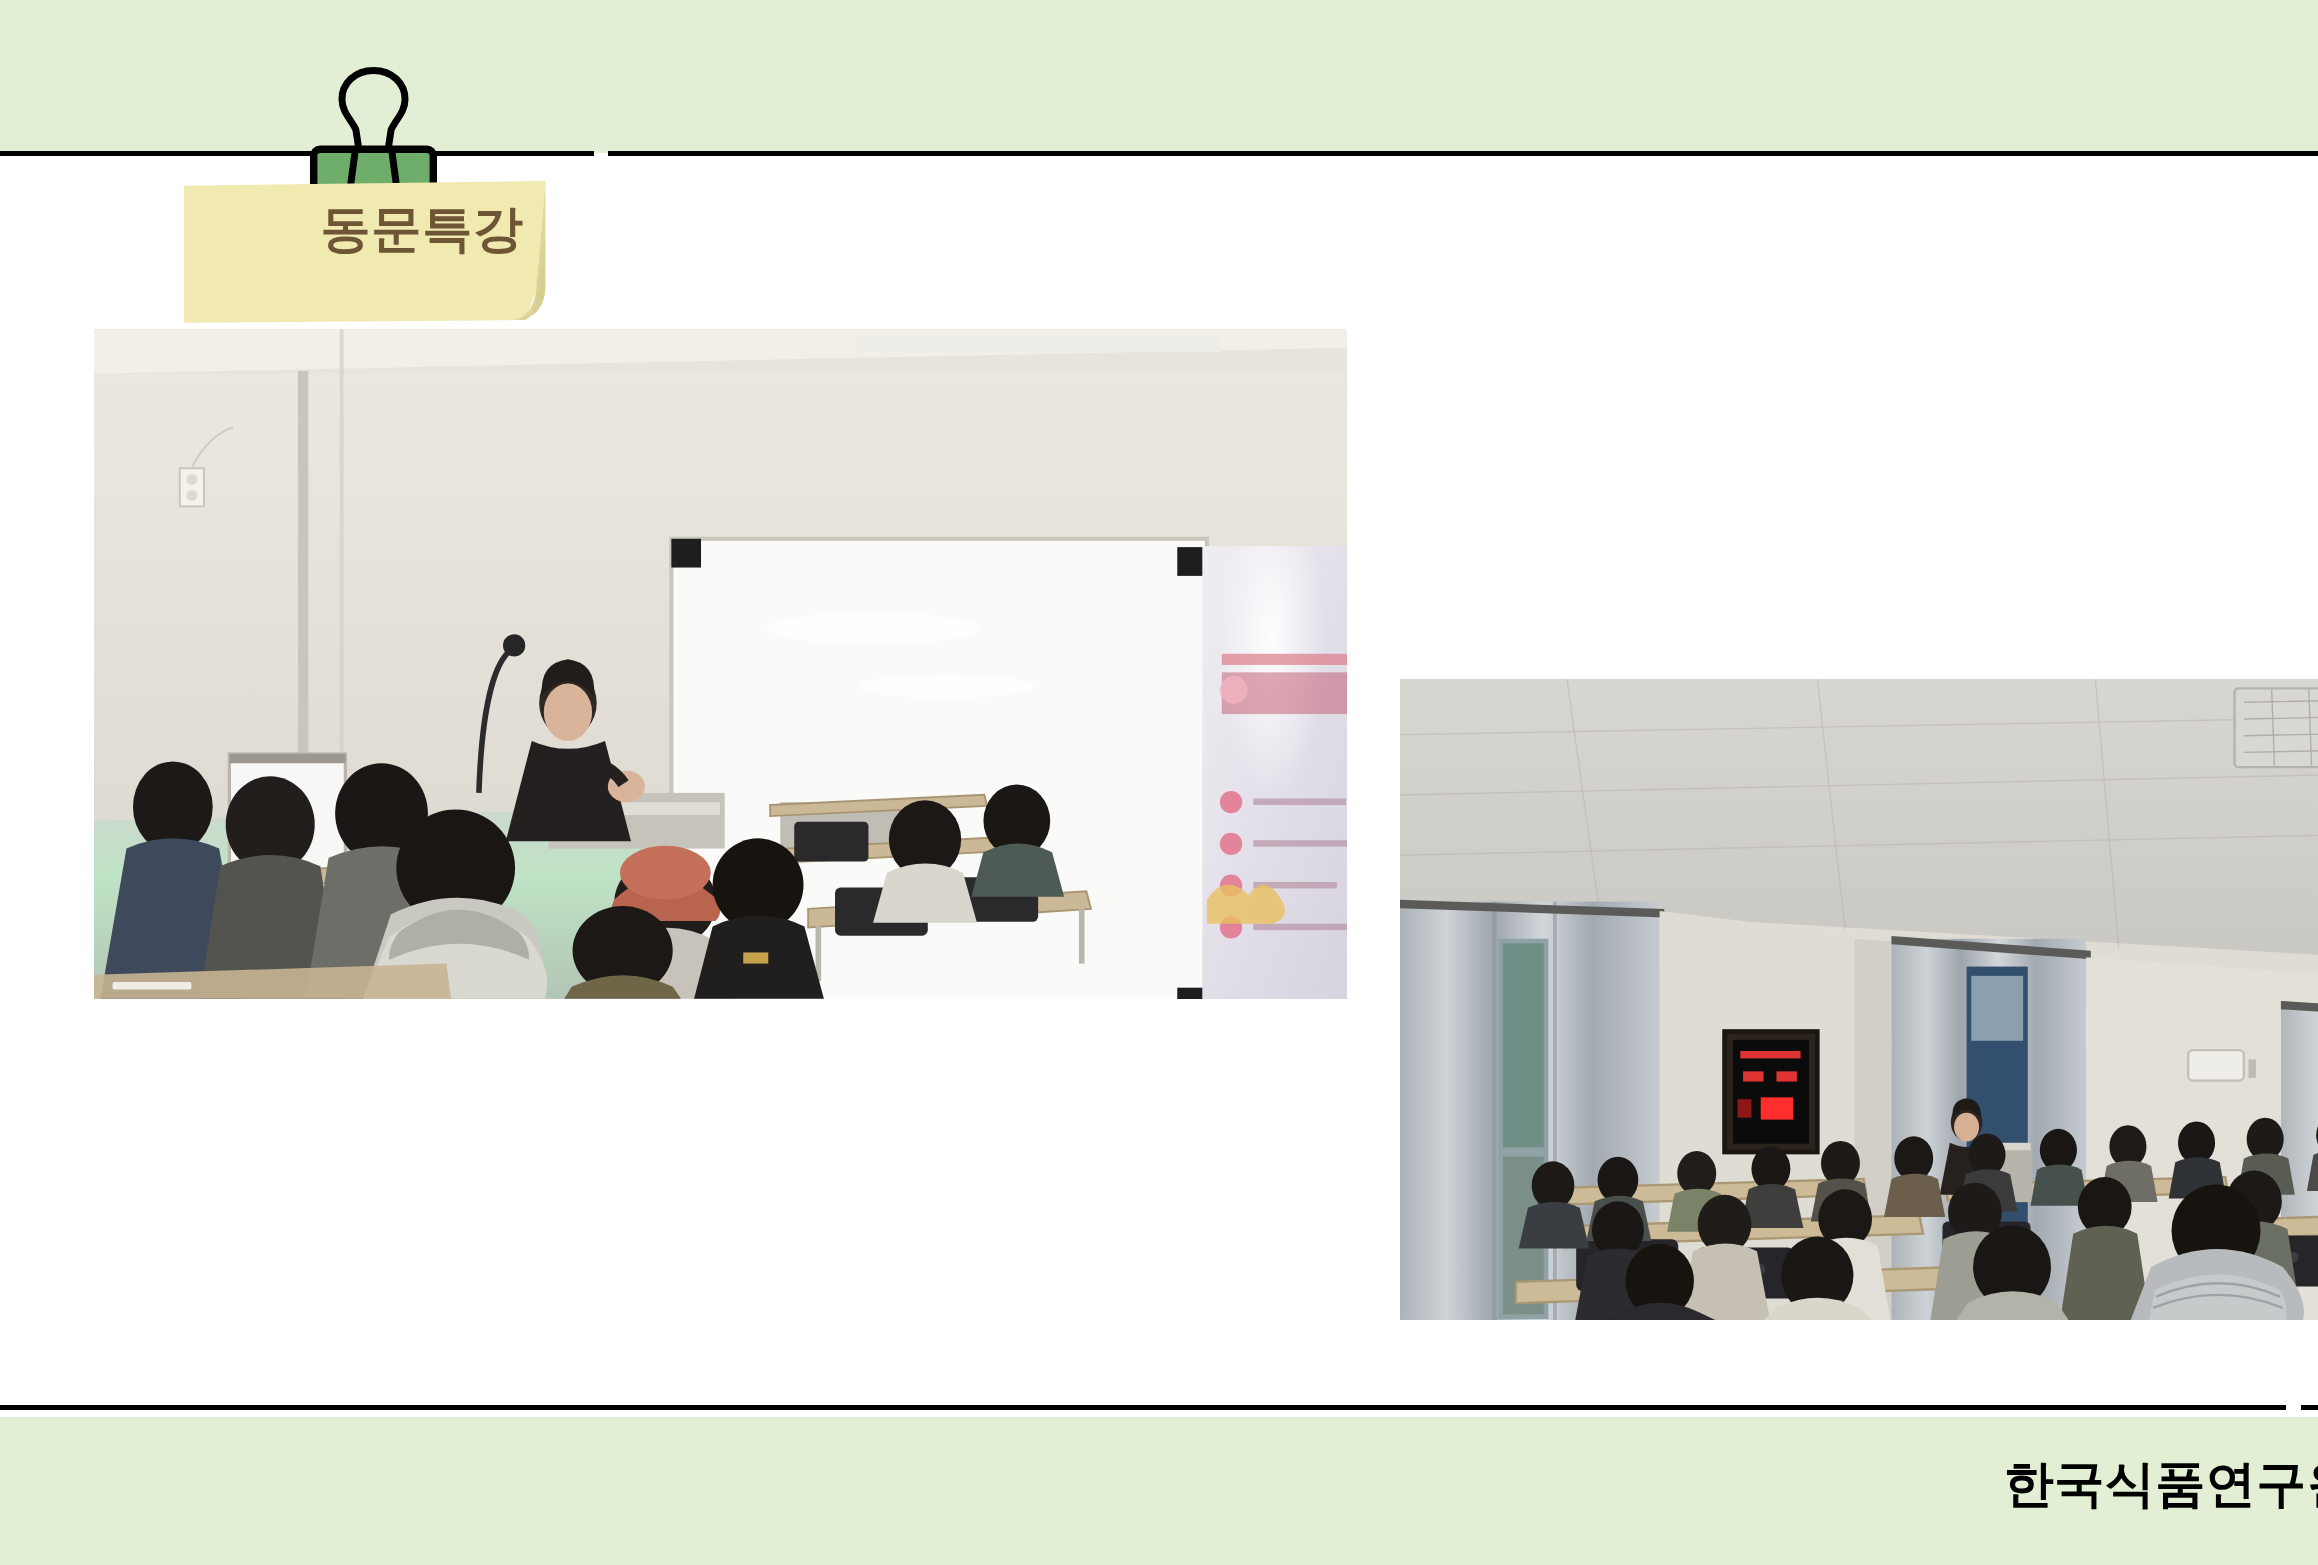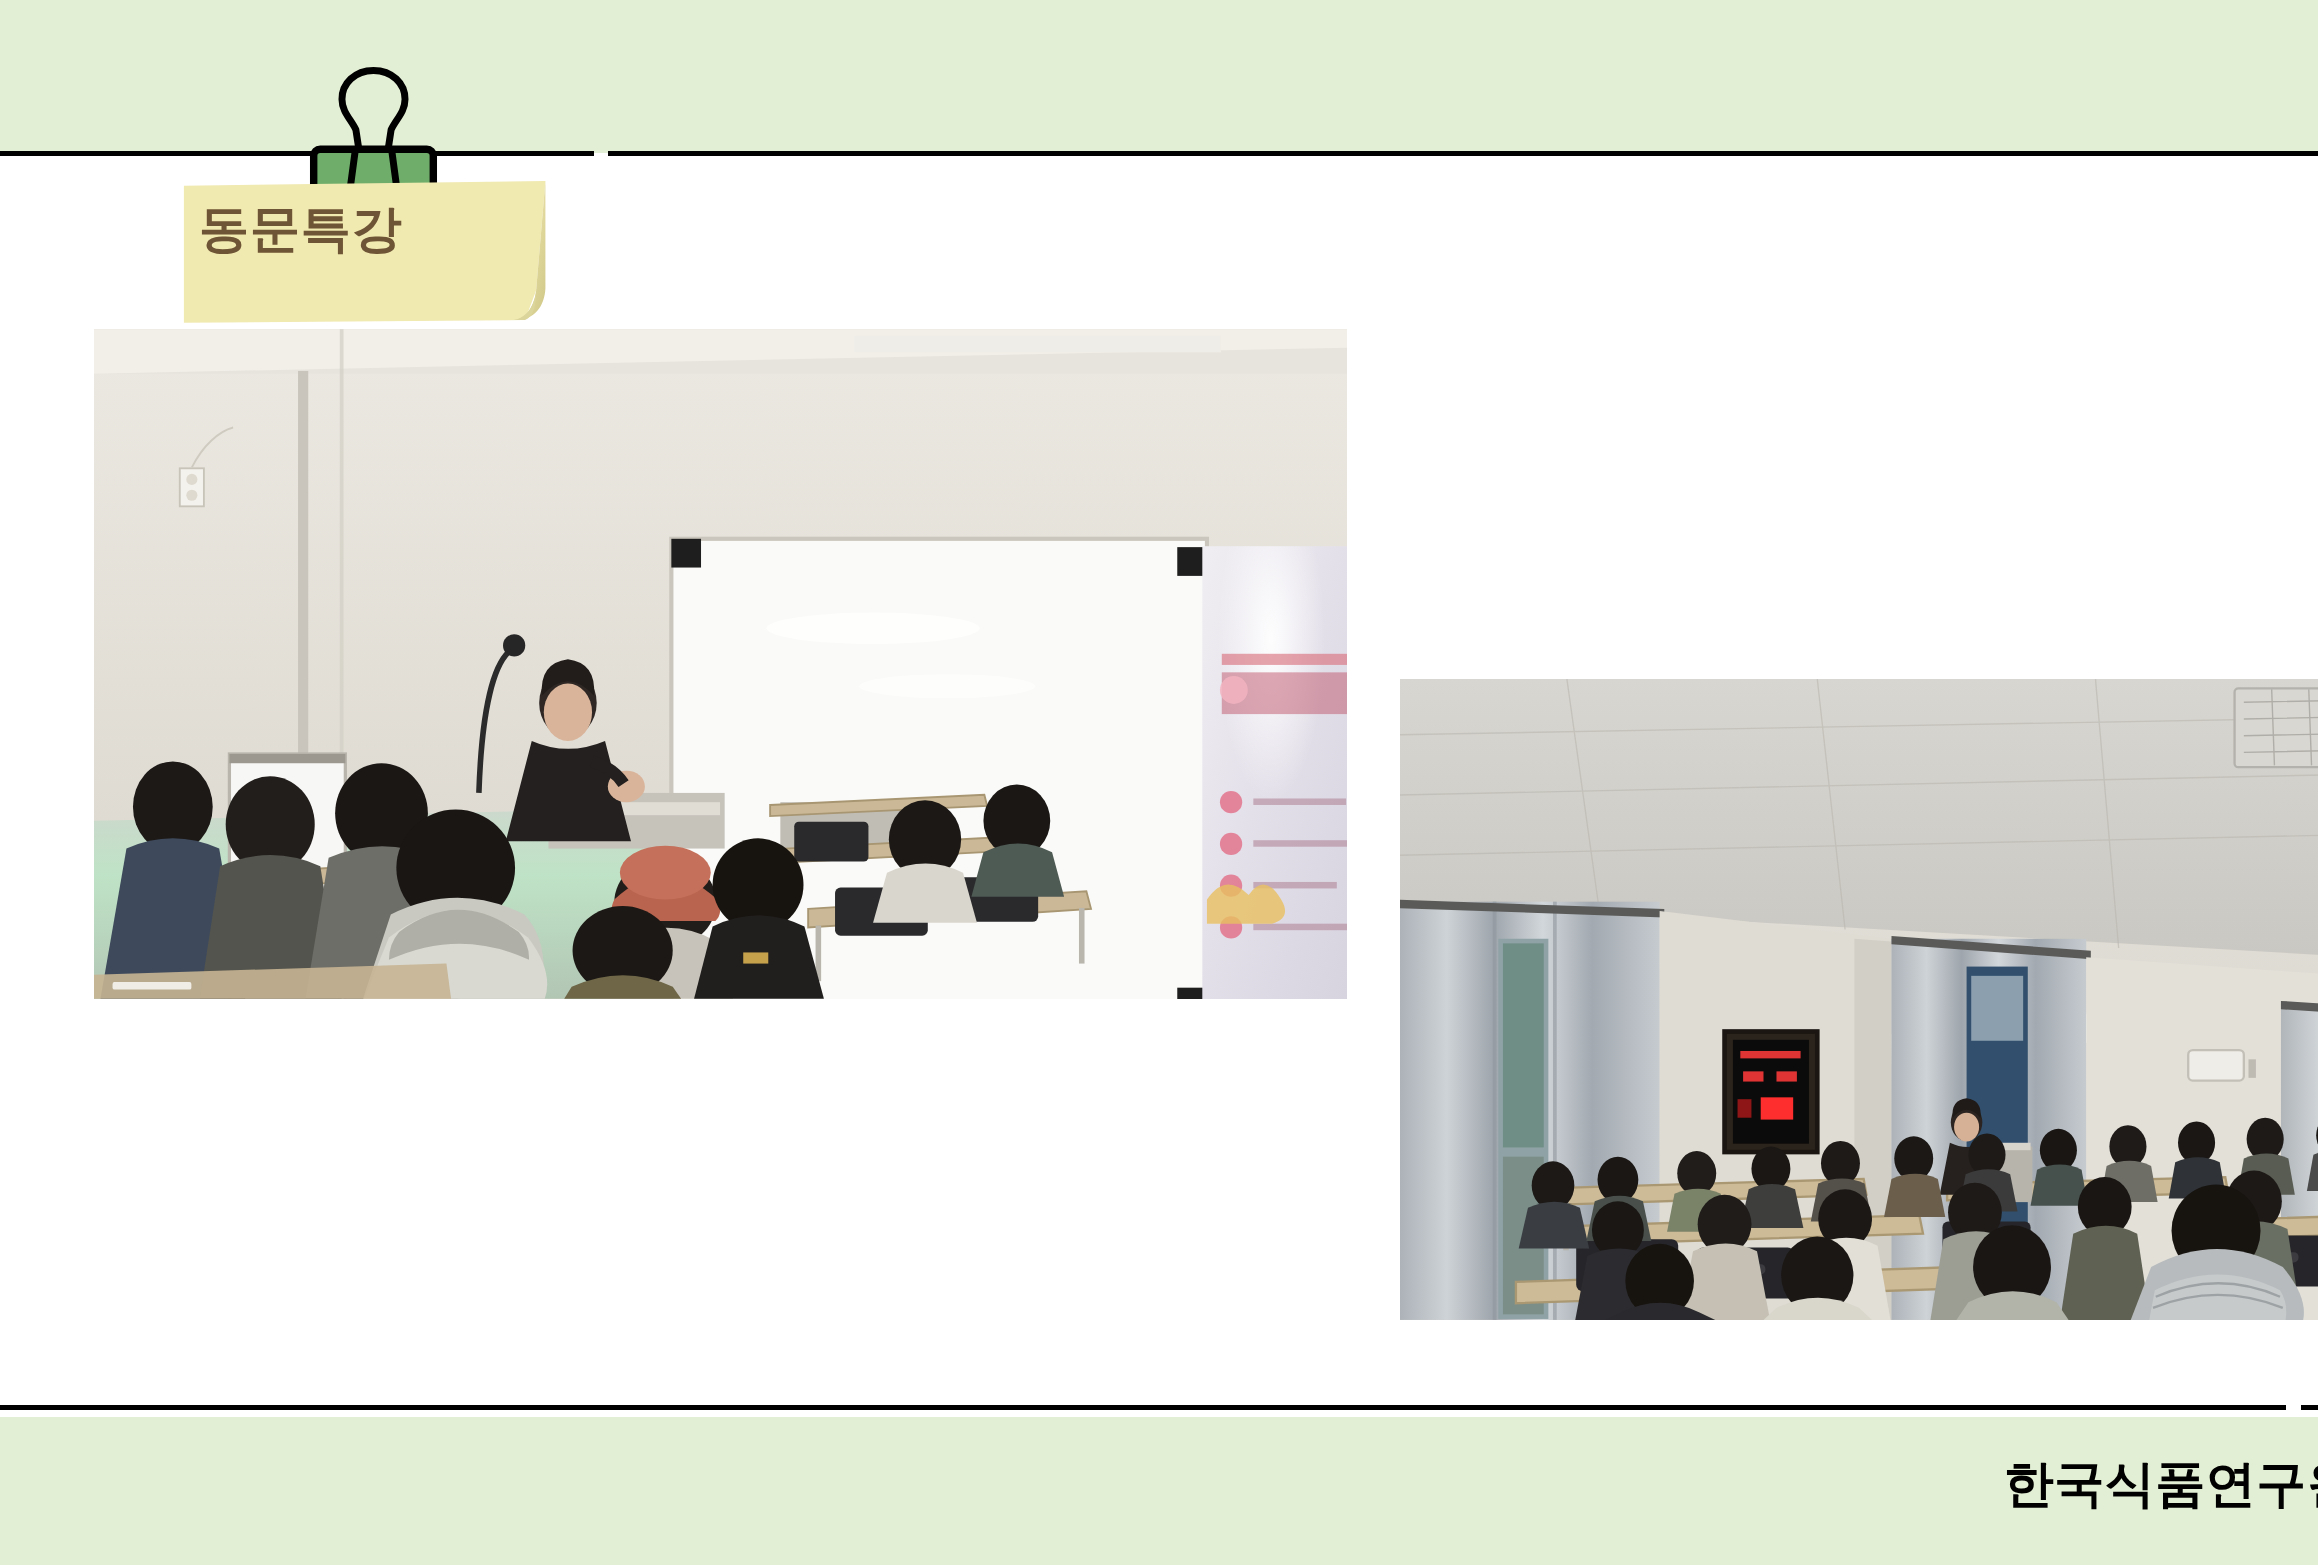--- a/index.html
+++ b/index.html
@@ -50,21 +50,21 @@
   .sticky-wrap {
     position: absolute;
     left: 181px; top: 181px;
     width: 371px; height: 146px;
   }
   .sticky-wrap svg { display: block; }
   .sticky-label {
     position: absolute;
     left: 199px; top: 204px;
     width: 325px;
-    text-align: left;
+    text-align: right;
     font-size: 50px;
     font-weight: bold;
     color: #6E5535;
     letter-spacing: 0.9px;
     line-height: 1.0;
   }
 
   
   .photo {
     position: absolute;

